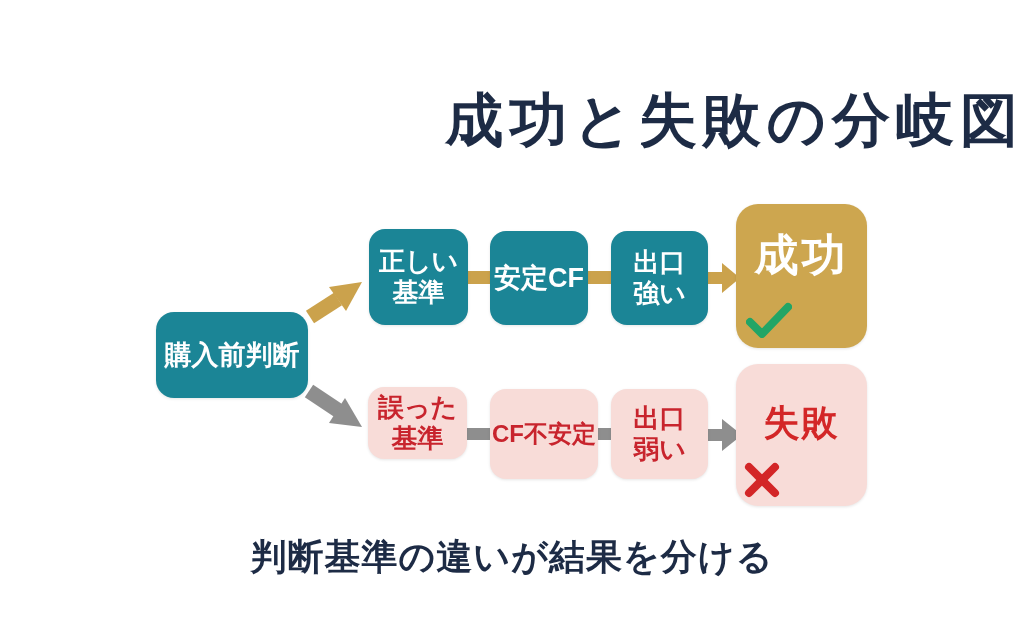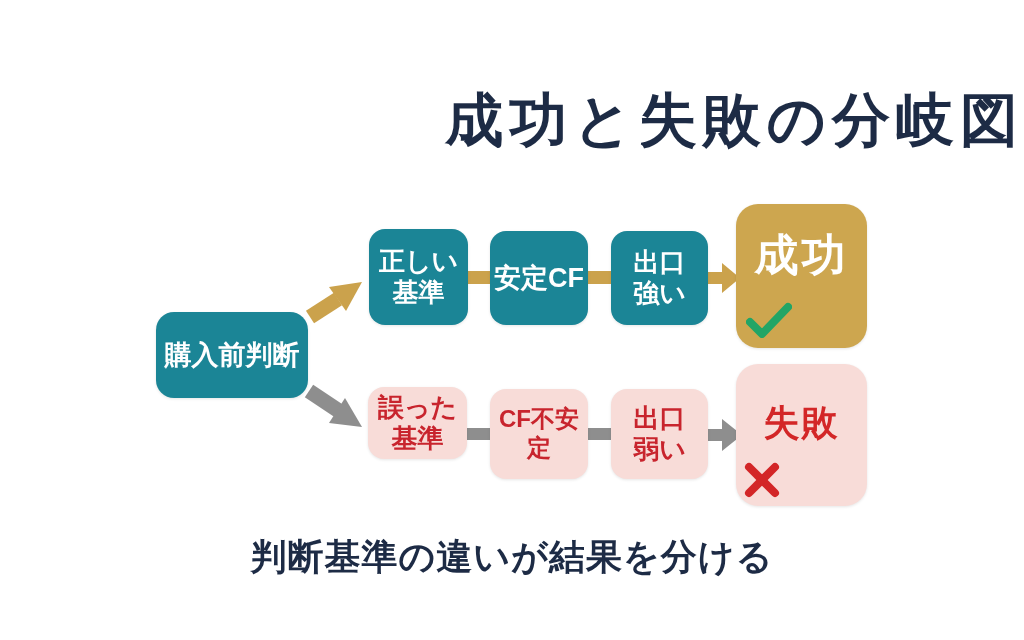--- a/index.html
+++ b/index.html
@@ -35,21 +35,21 @@
   }
   .teal{background:var(--teal);color:#fff;}
   .pinkbox{background:var(--pink);color:var(--red);}
 
   .start{left:156px;top:312px;width:152px;height:86px;border-radius:18px;font-size:27px;}
   .step{border-radius:16px;font-size:26px;line-height:1.2;}
   .s1{left:369px;top:229px;width:99px;height:96px;}
   .s2{left:490px;top:231px;width:98px;height:94px;font-size:27px;}
   .s3{left:611px;top:231px;width:97px;height:94px;}
   .f1{left:368px;top:387px;width:99px;height:72px;}
-  .f2{left:490px;top:389px;width:98px;height:90px;font-size:24px;}
+  .f2{left:490px;top:389px;width:108px;height:90px;font-size:24px;}
   .f3{left:611px;top:389px;width:97px;height:90px;}
   .step span{display:block;}
 
   .result{border-radius:22px;}
   .success{
     left:736px;top:204px;width:131px;height:144px;
     background:var(--gold);color:#fff;font-size:44px;letter-spacing:3px;
     padding-bottom:42px;
   }
   .failure{

